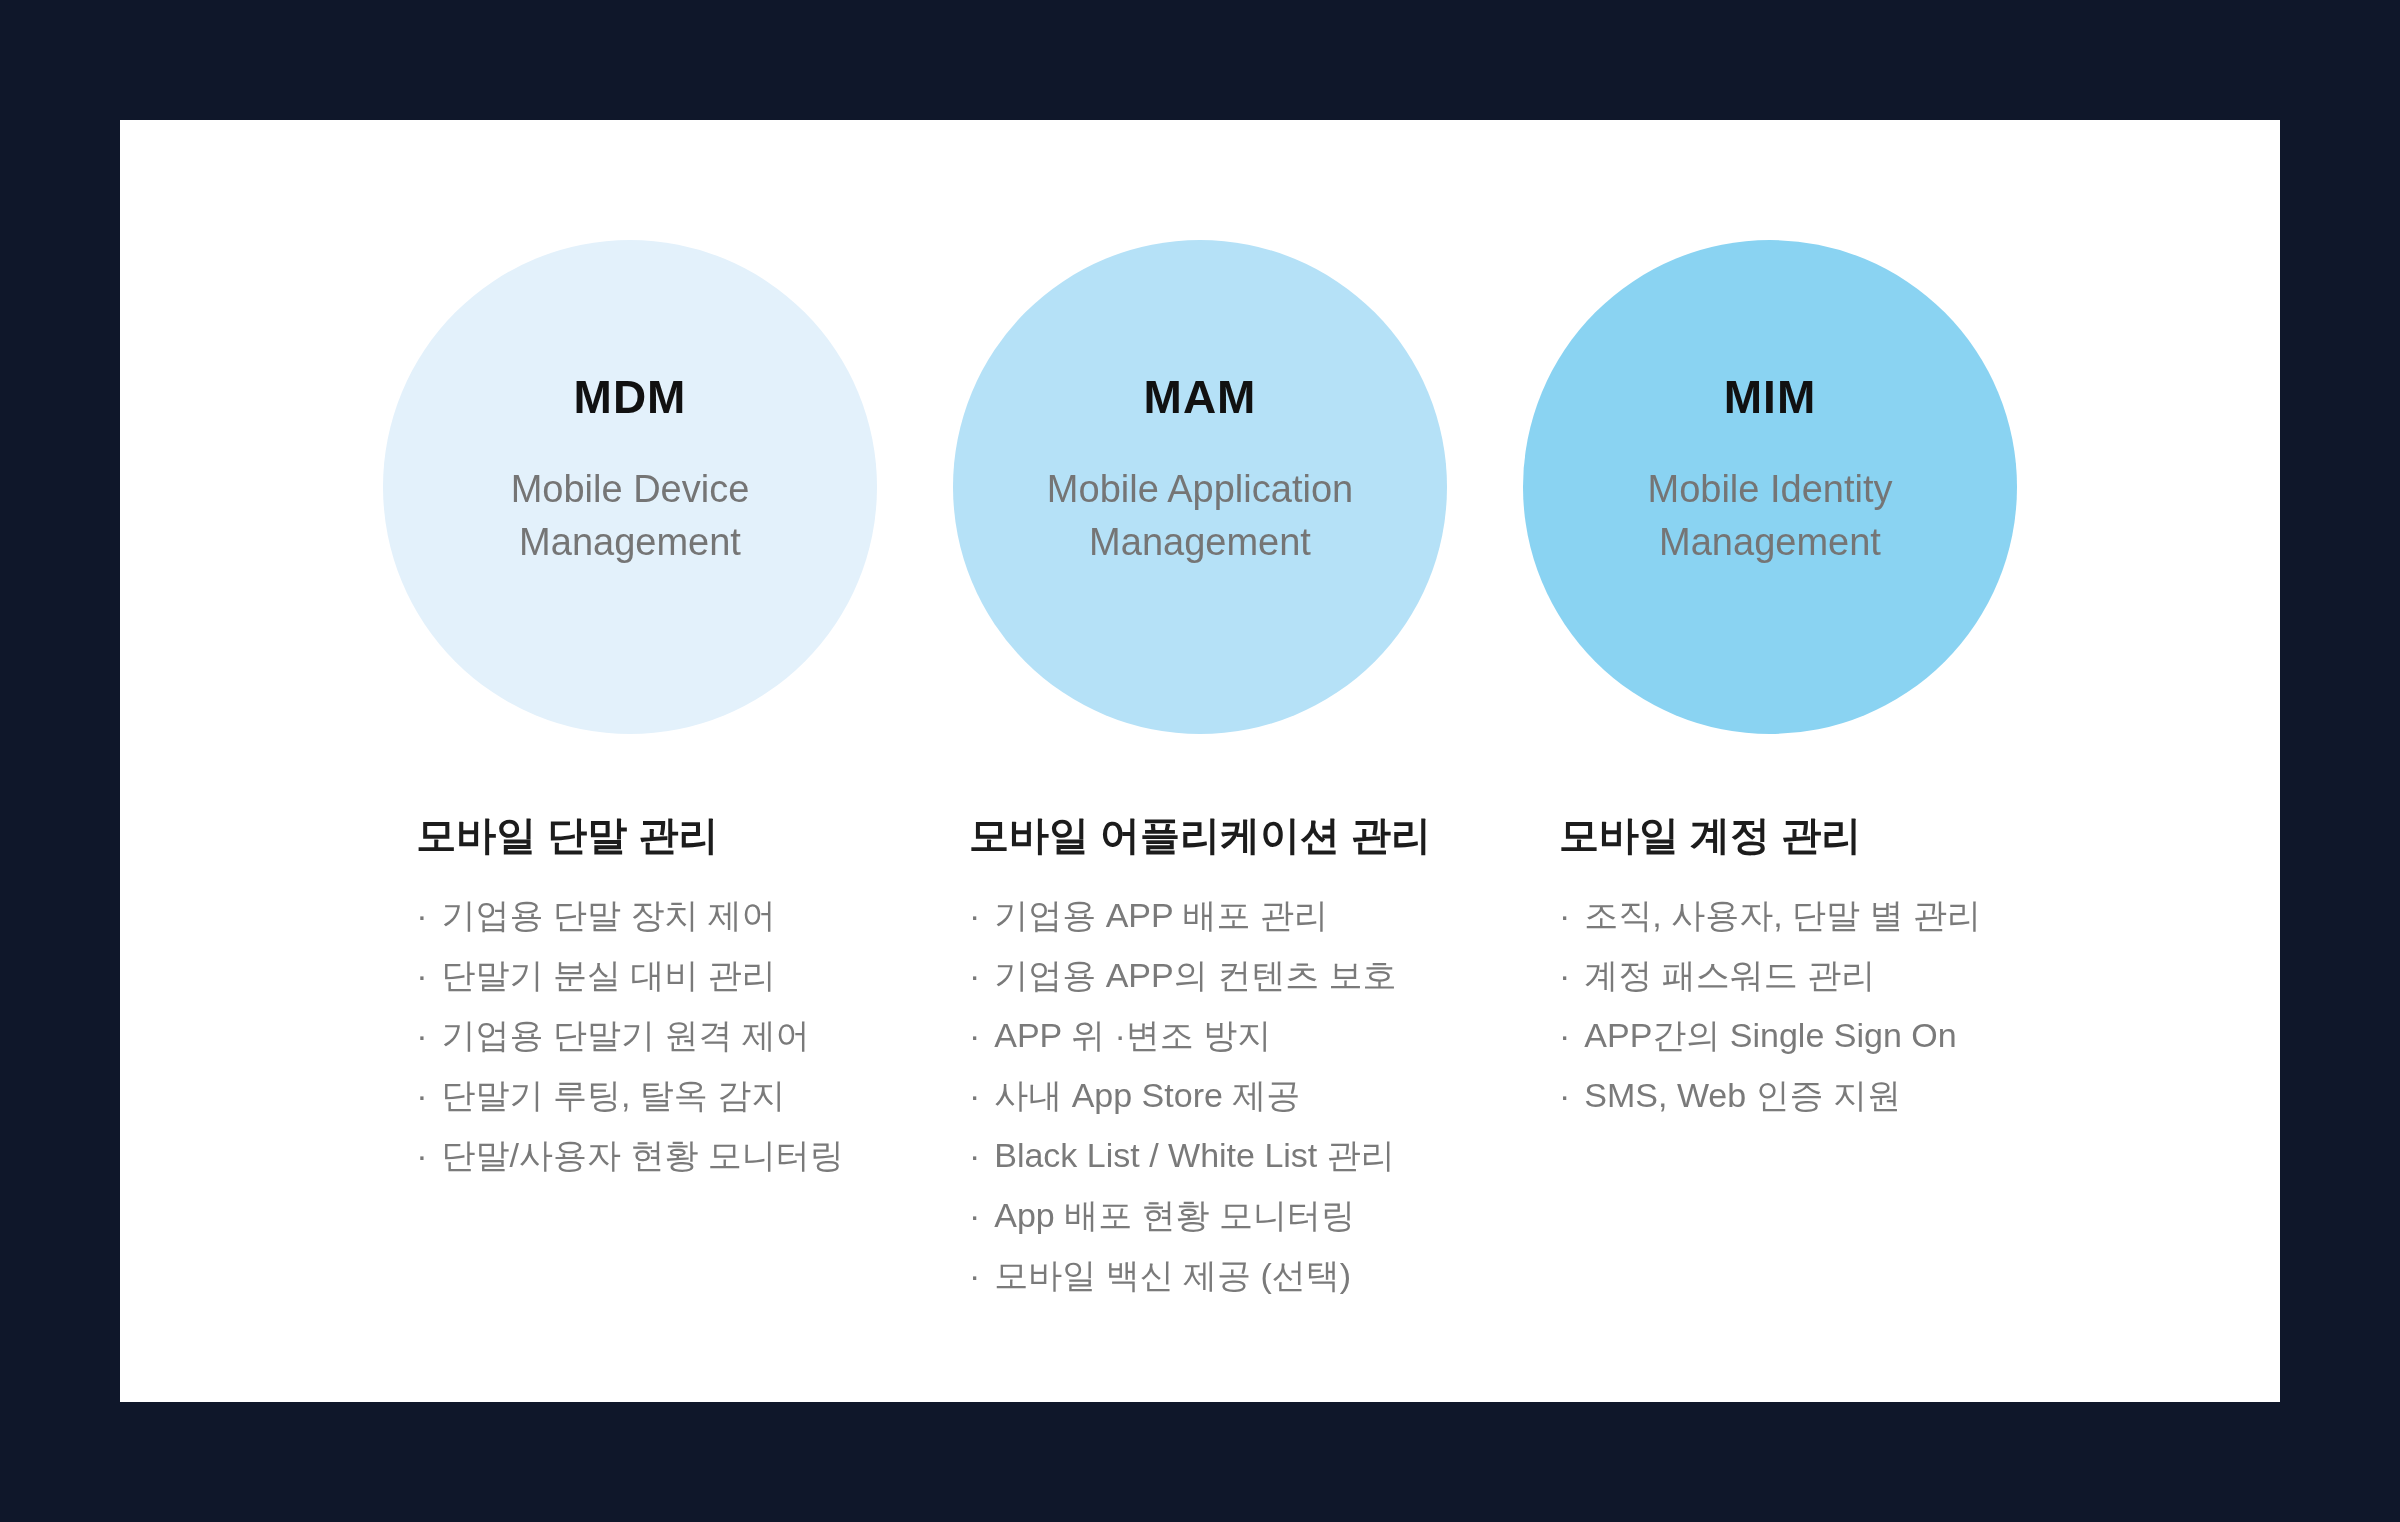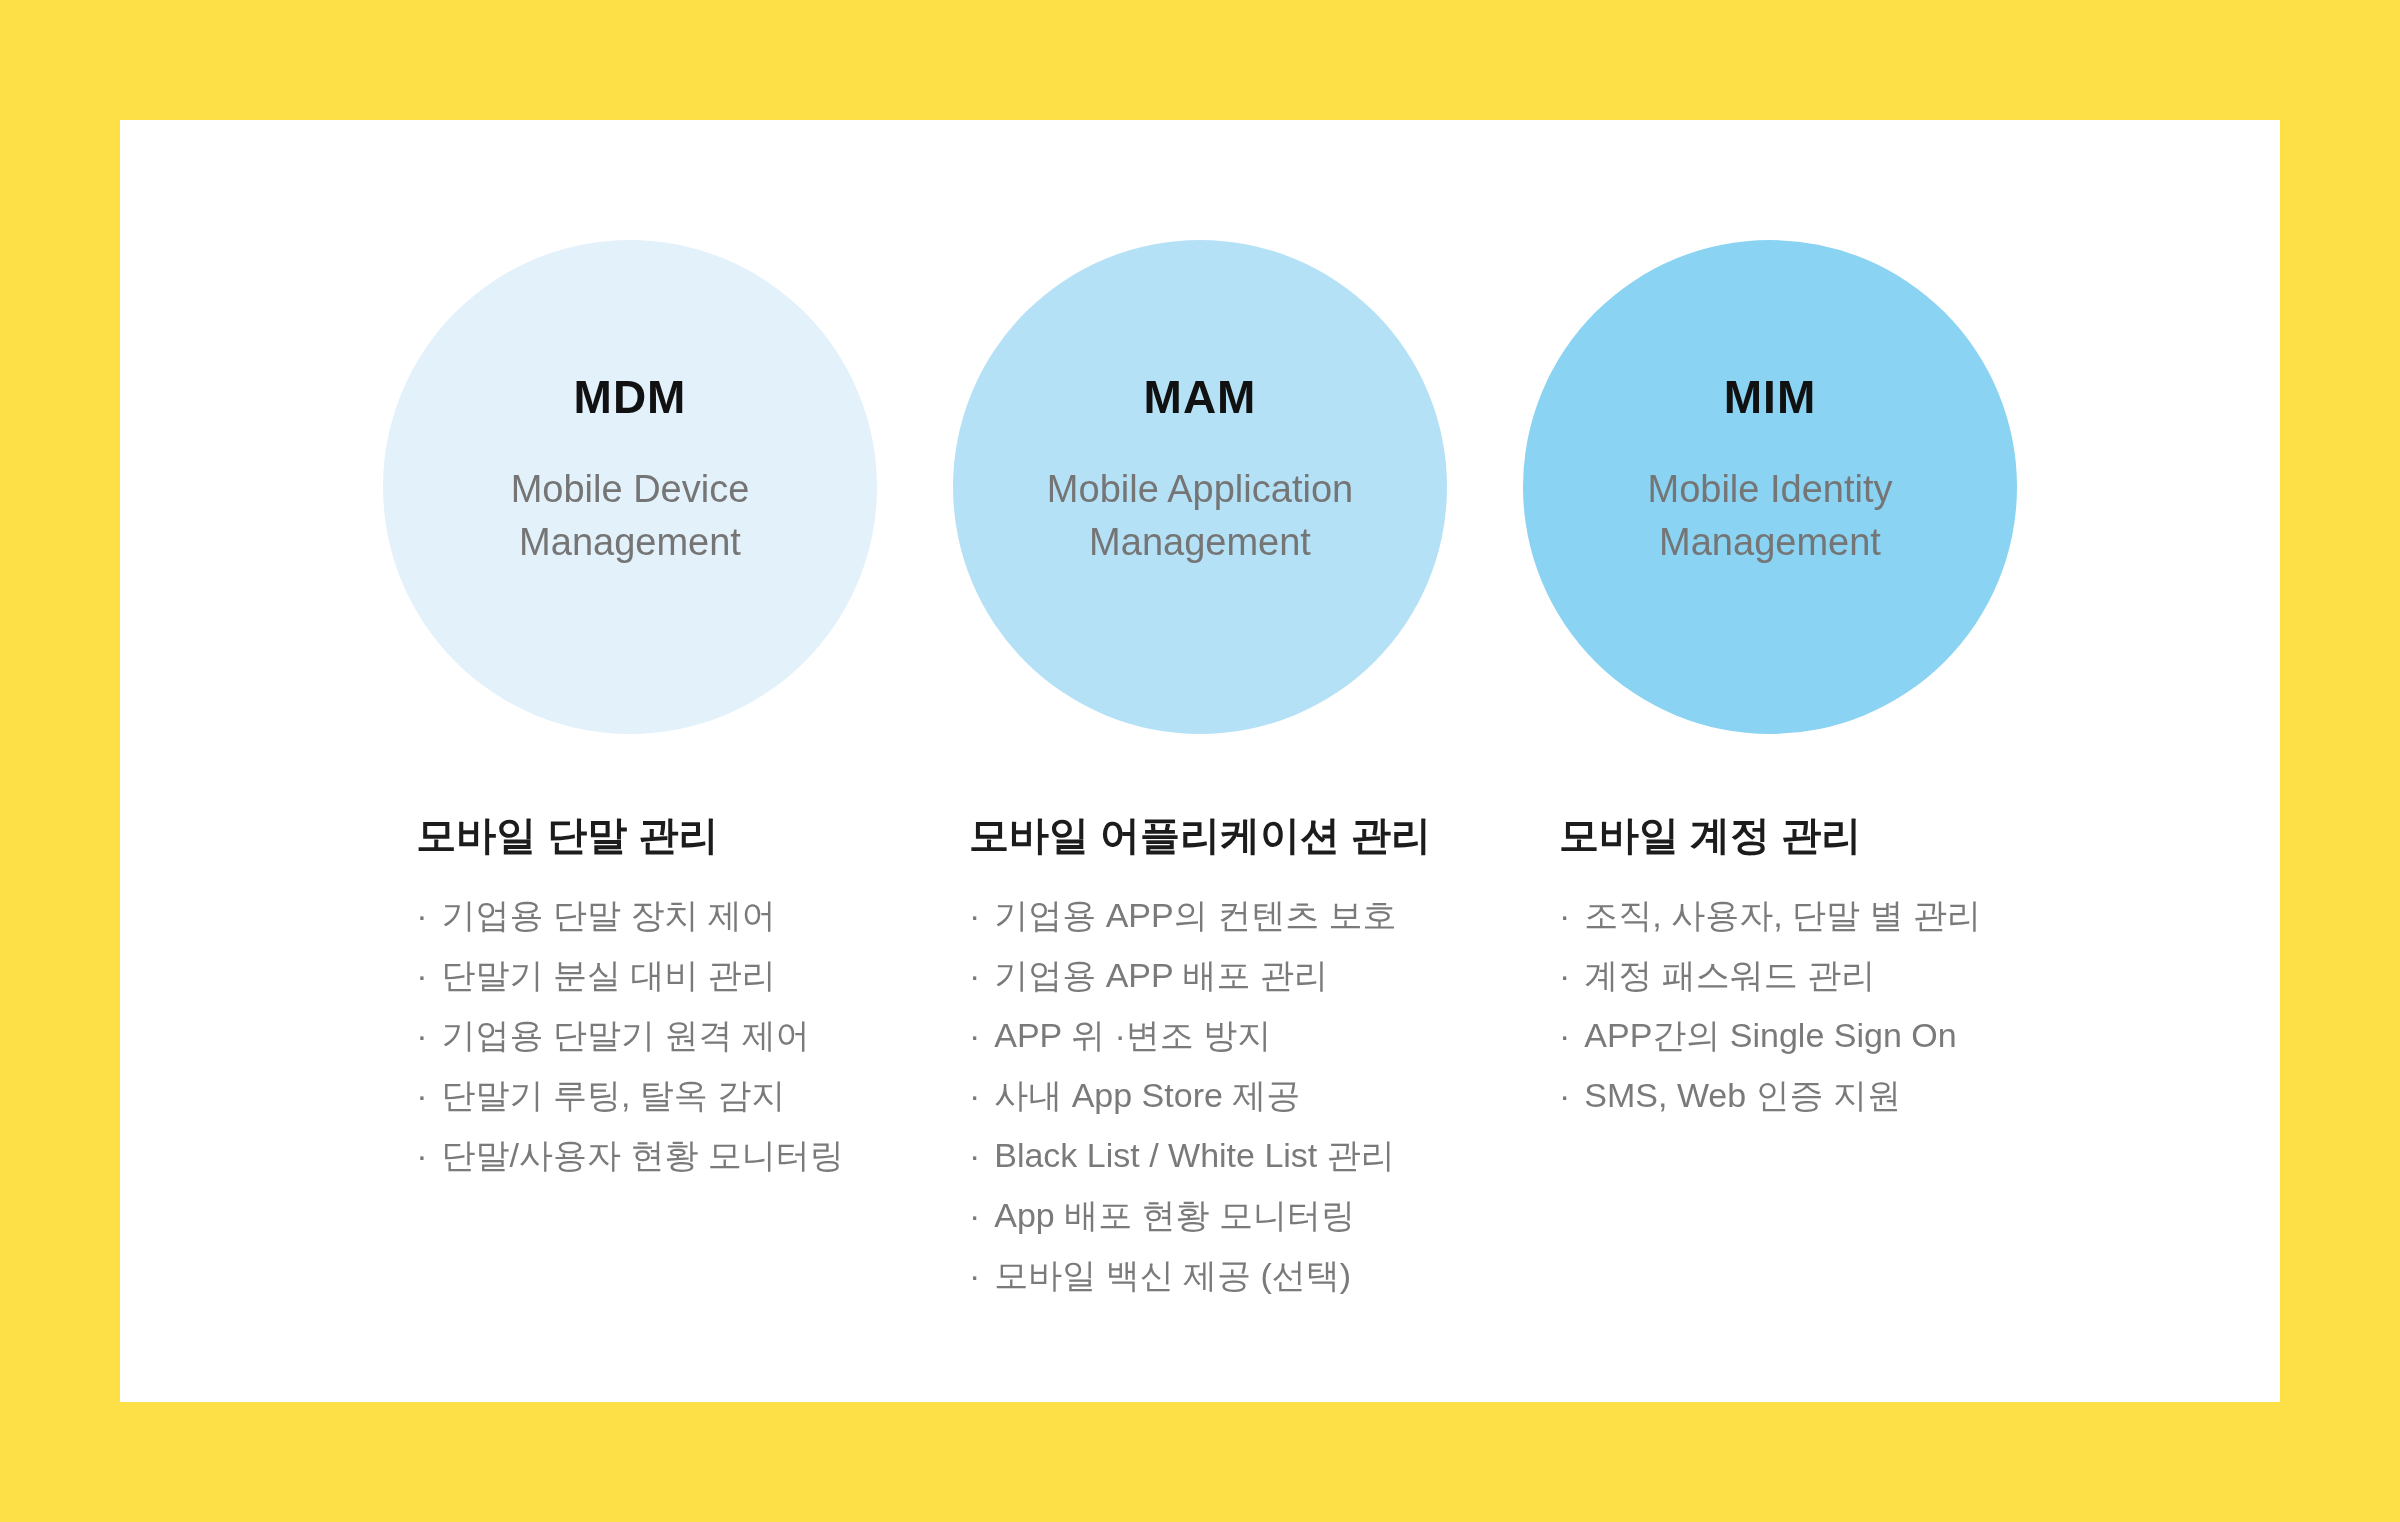--- a/index.html
+++ b/index.html
@@ -86,21 +86,21 @@
     line-height: 60px;
     white-space: nowrap;
   }
   .dot {
     margin-right: 14px;
   }
 </style>
 </head>
 <body>
 
-<div class="stage" style="background: #fde047;">
+<div class="stage" style="background: #0f172a;">
   <div class="panel" style="background: rgb(255, 255, 255);">
     <div class="columns">
 
       <section class="column">
         <div class="circle" style="background: rgb(227, 241, 251);">
           <div class="circle-inner">
             <div class="acronym">MDM</div>
             <div class="fullname">Mobile Device
 Management</div>
           </div>
@@ -121,22 +121,22 @@
         <div class="circle" style="background: rgb(181, 225, 247);">
           <div class="circle-inner">
             <div class="acronym">MAM</div>
             <div class="fullname">Mobile Application
 Management</div>
           </div>
         </div>
         <div class="textblock">
           <h2 class="heading">모바일 어플리케이션 관리</h2>
           <ul class="items">
+              <li><span class="dot">·</span><span>기업용 APP 배포 관리</span></li>
               <li><span class="dot">·</span><span>기업용 APP의 컨텐츠 보호</span></li>
-              <li><span class="dot">·</span><span>기업용 APP 배포 관리</span></li>
               <li><span class="dot">·</span><span>APP 위 ·변조 방지</span></li>
               <li><span class="dot">·</span><span>사내 App Store 제공</span></li>
               <li><span class="dot">·</span><span>Black List / White List 관리</span></li>
               <li><span class="dot">·</span><span>App 배포 현황 모니터링</span></li>
               <li><span class="dot">·</span><span>모바일 백신 제공 (선택)</span></li>
             </ul>
         </div>
       </section>
 
       <section class="column">

